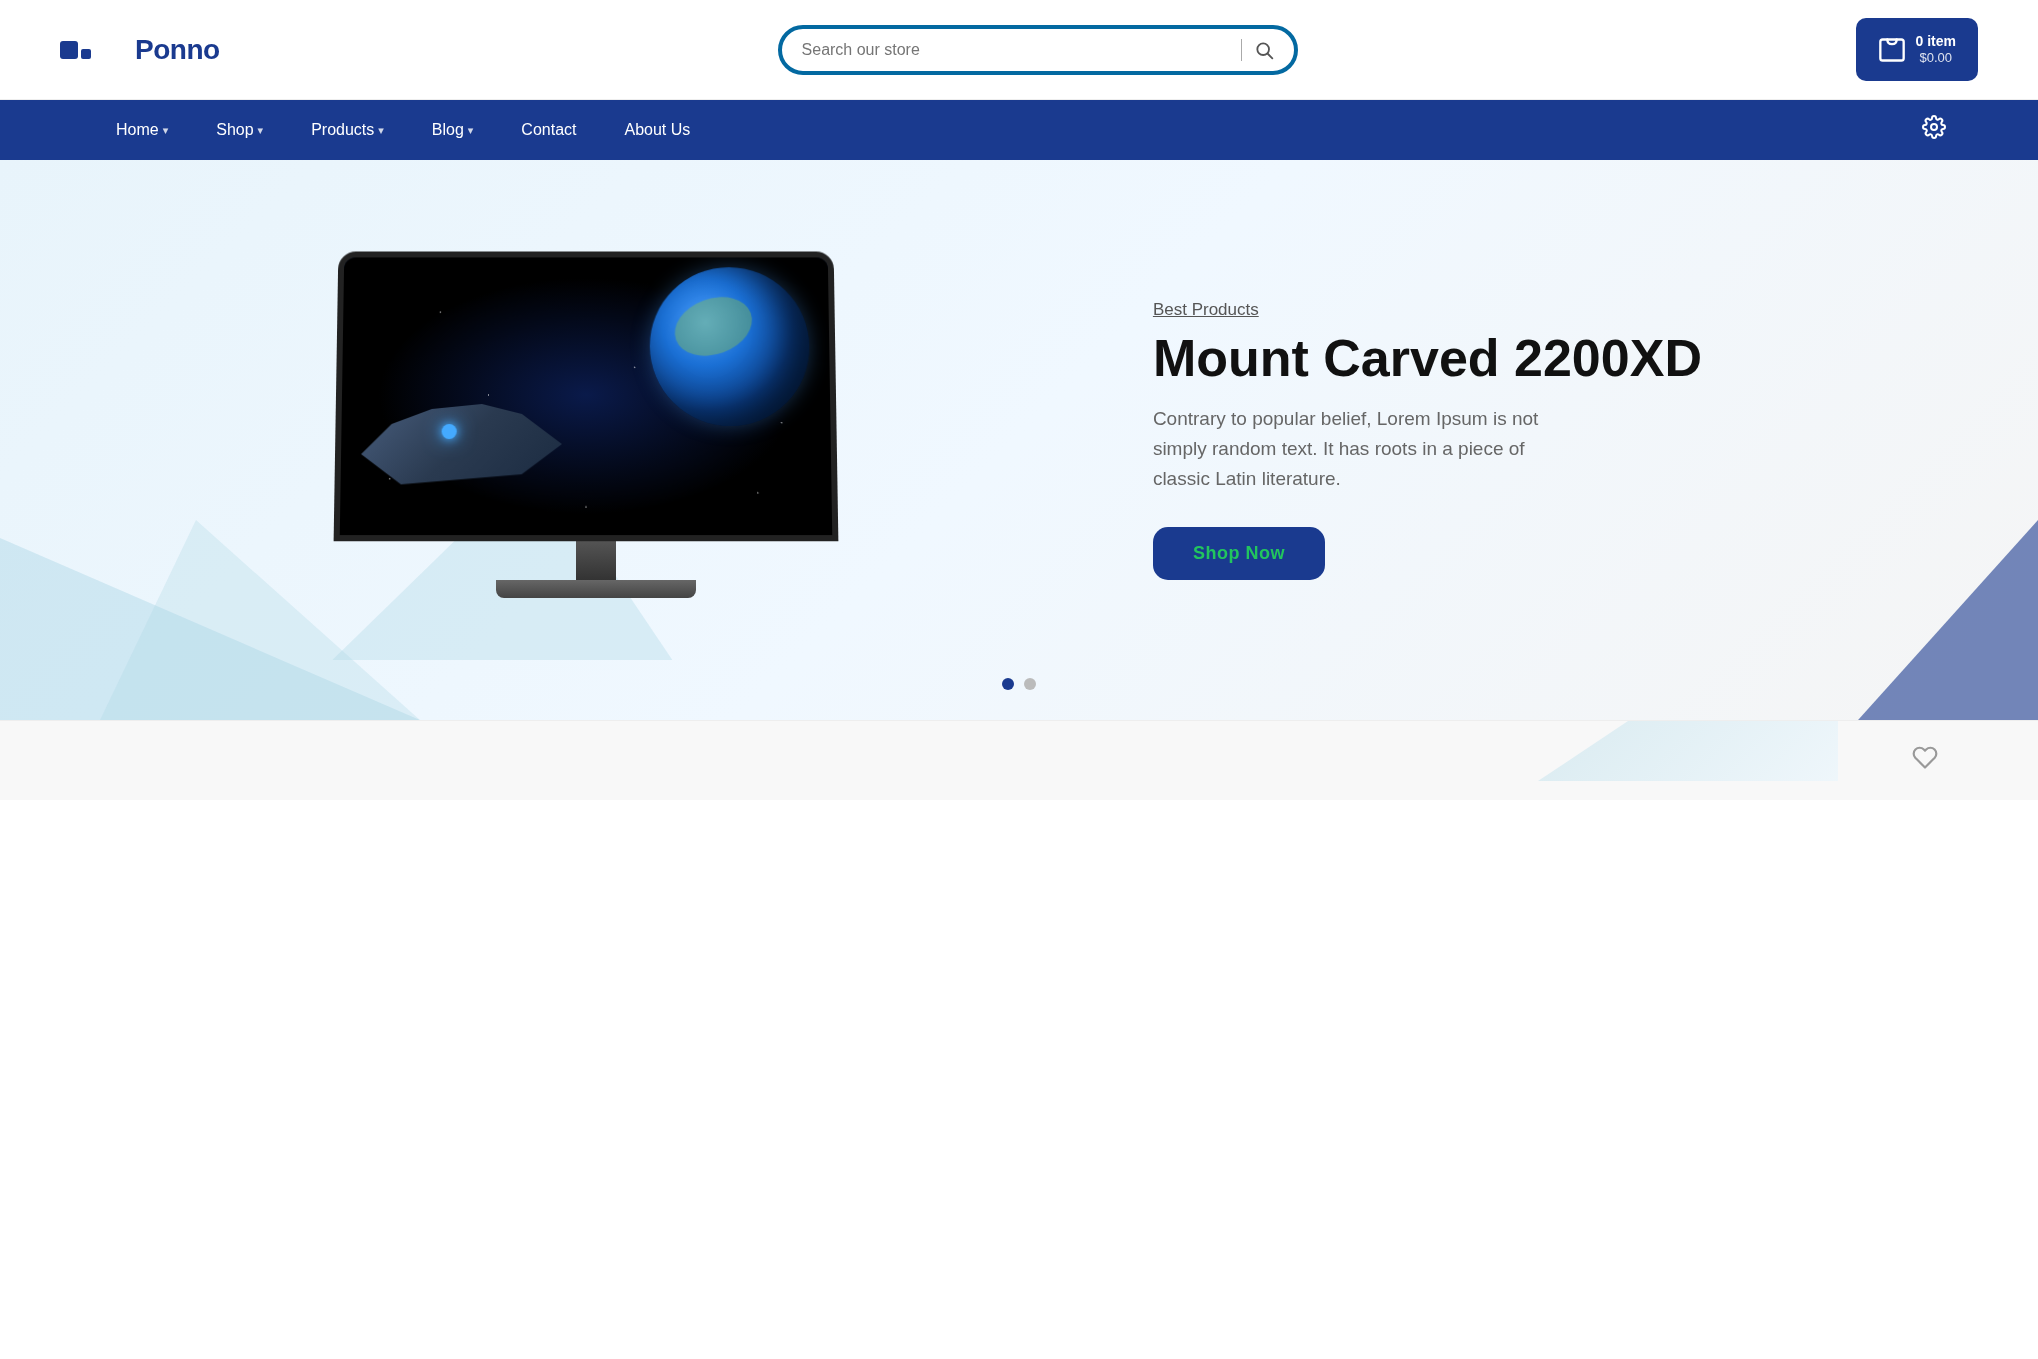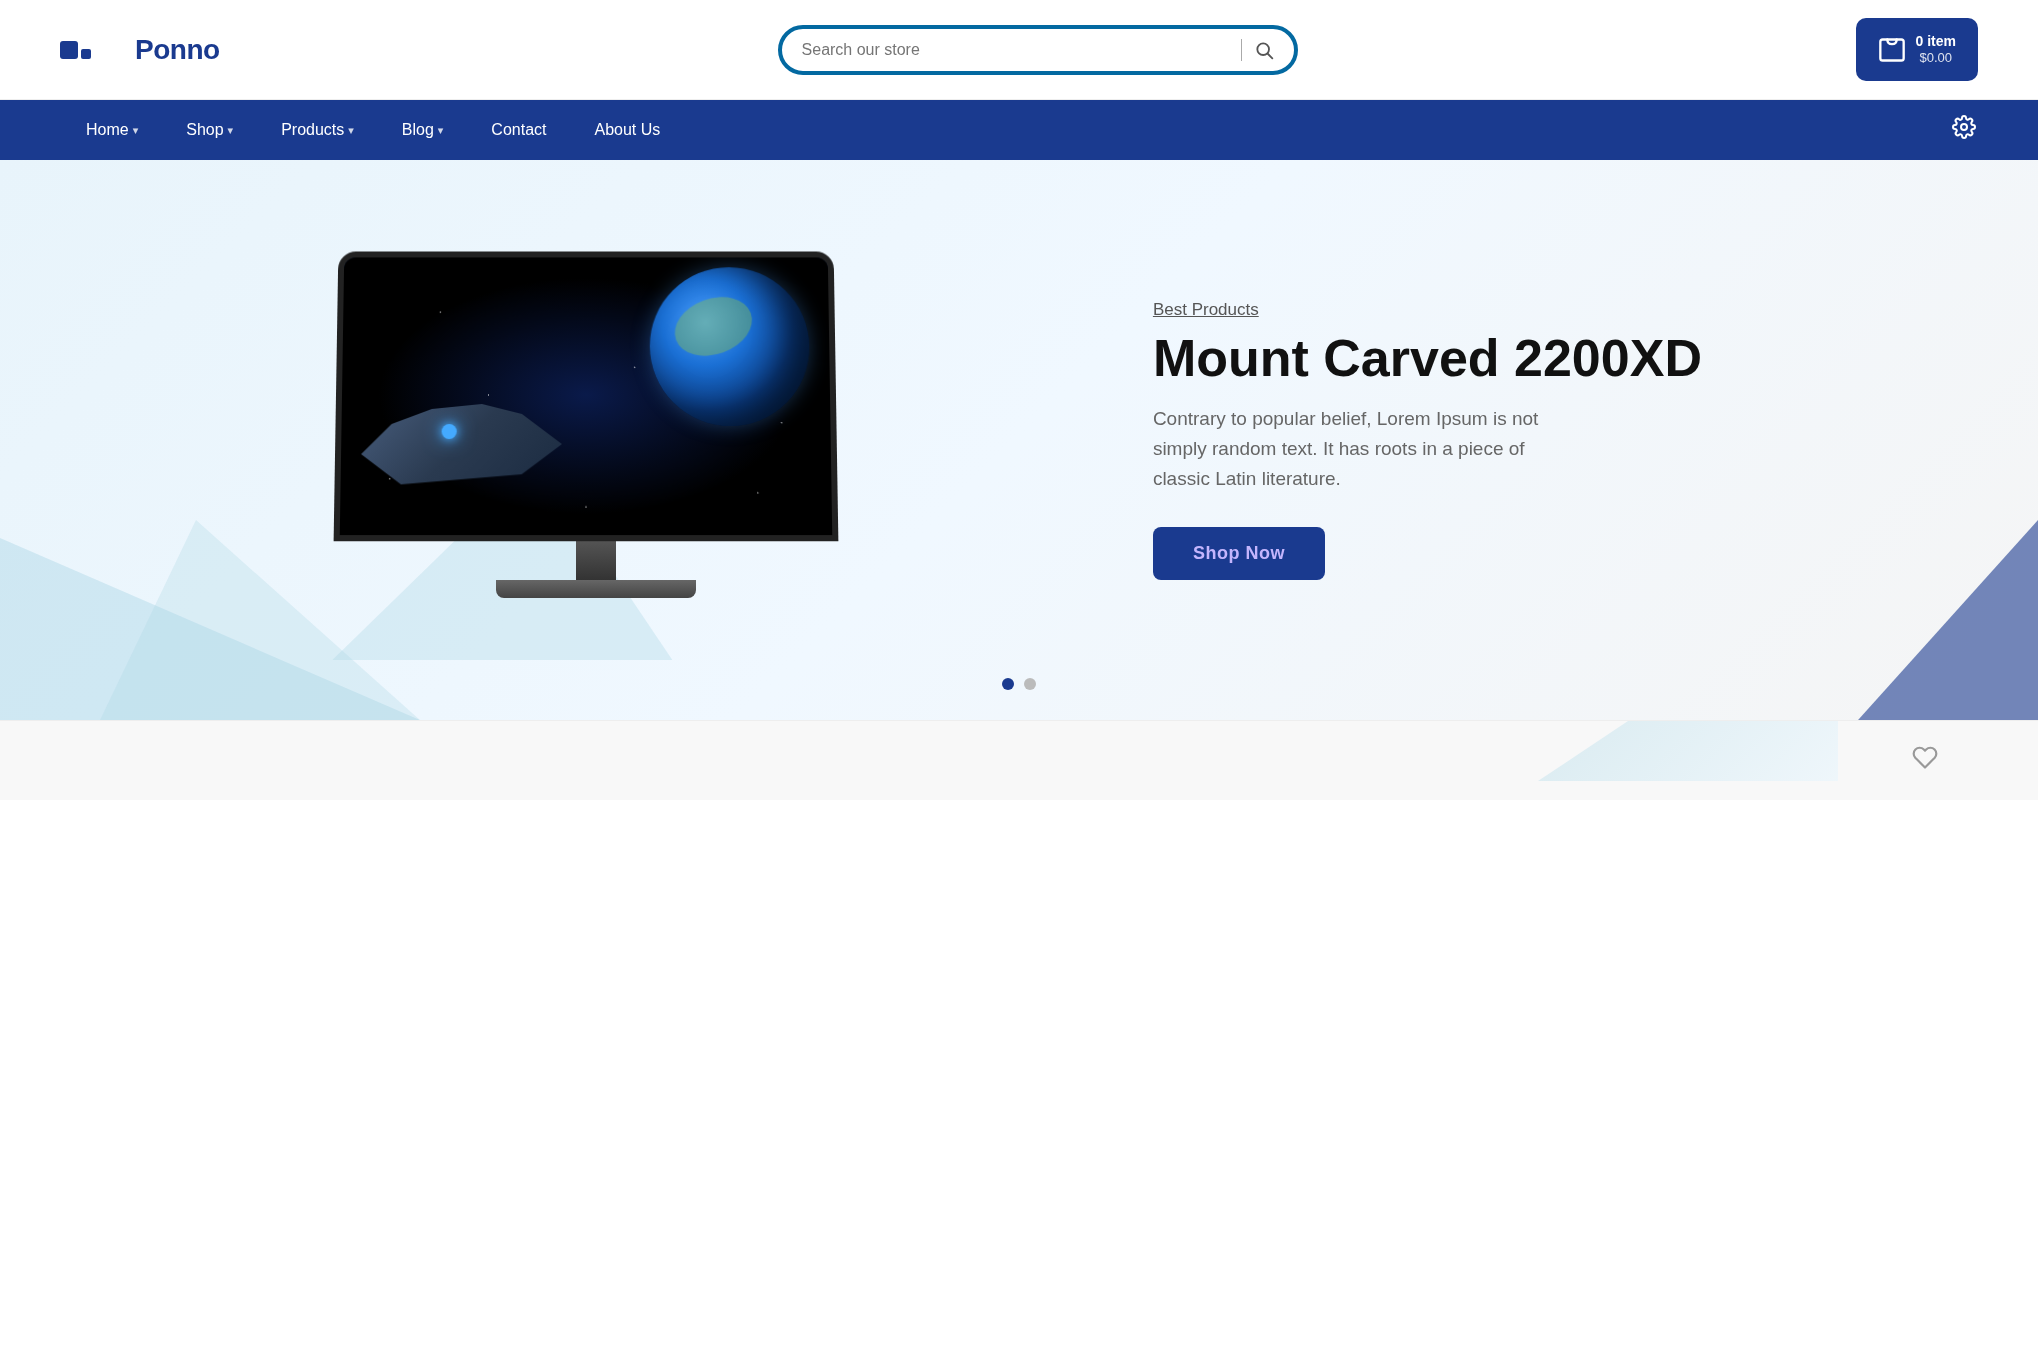--- a/index.html
+++ b/index.html
@@ -96,21 +96,21 @@
       line-height: 1.3;
     }
     .cart-items { font-size: 14px; font-weight: 600; }
     .cart-price { font-size: 13px; opacity: 0.85; }
 
     
     .navbar {
       background: #1a3a8f;
       display: flex;
       align-items: center;
-      padding: 0 62px;
+      padding: 0 92px;
       height: 60px;
     }
     .nav-items {
       display: flex;
       align-items: center;
       gap: 0;
       flex: 1;
     }
     .nav-item {
       color: #fff;
@@ -296,23 +296,23 @@
     }
     .hero-desc {
       font-size: 19px;
       color: #666;
       line-height: 1.6;
       margin-bottom: 32px;
       max-width: 420px;
     }
     .shop-now-btn {
       background: #1a3a8f;
-      color: #c4b5fd;
+      color: #22c55e;
       border: none;
-      border-radius: 8px;
+      border-radius: 15px;
       padding: 16px 40px;
       font-size: 18px;
       font-weight: 600;
       cursor: pointer;
       letter-spacing: 0.5px;
     }
 
     
     .carousel-dots {
       position: absolute;

